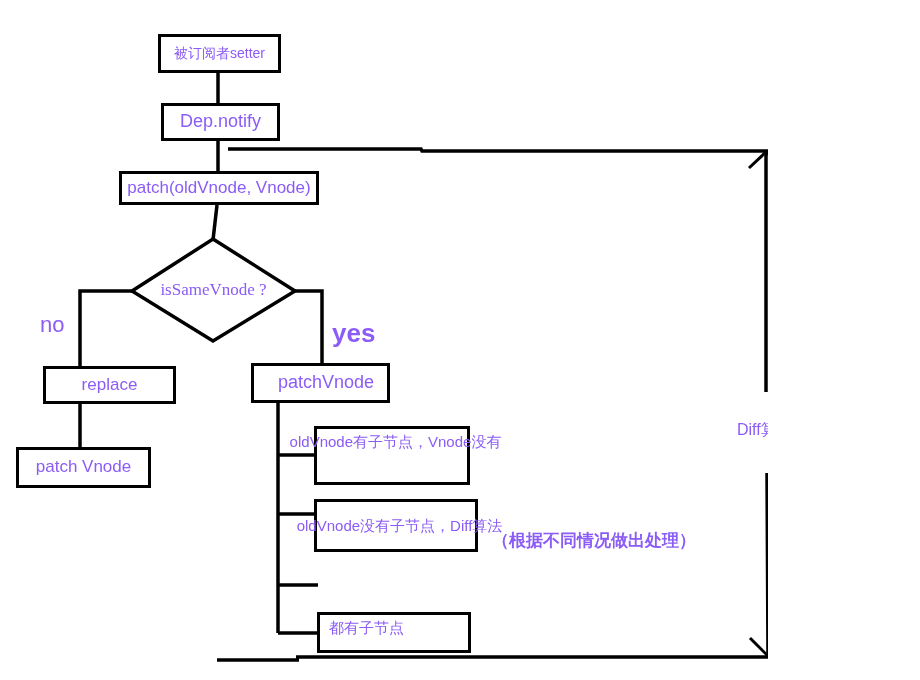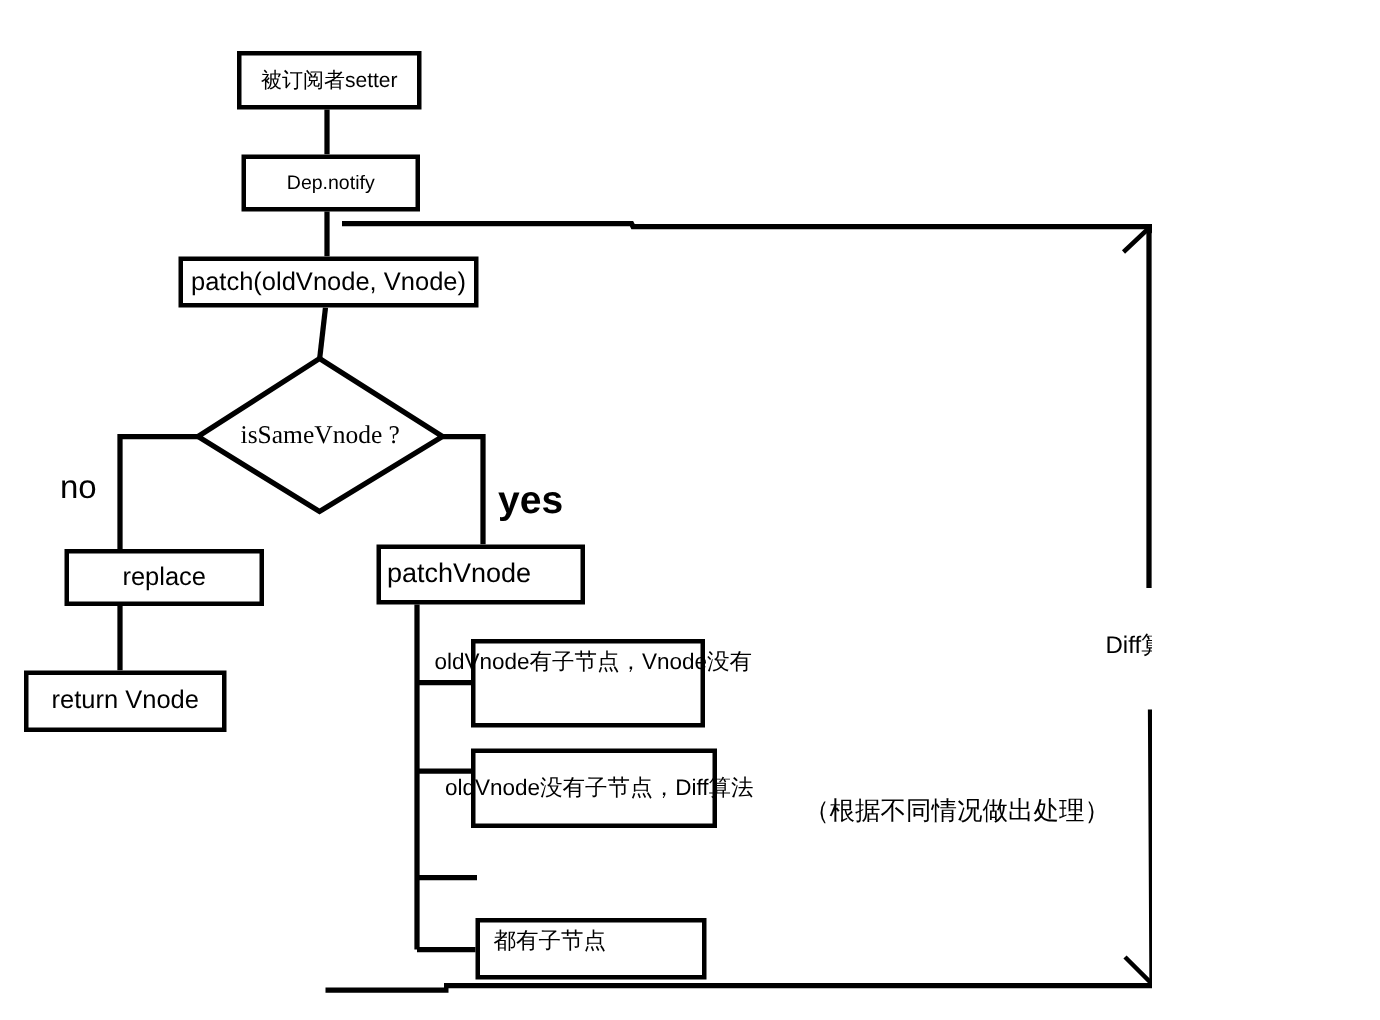--- a/index.html
+++ b/index.html
@@ -2,58 +2,58 @@
 <html><head>
 <meta charset="utf-8">
 <style>
   html, body { margin: 0; padding: 0; background: #ffffff; }
   .canvas {
     position: relative;
     width: 768px;
     height: 680px;
     background: #ffffff;
     font-family: "Liberation Sans", "DejaVu Sans", sans-serif;
-    color: #000000;
+    color: #8b5cf6;
     overflow: hidden;
   }
   .wires { position: absolute; left: 0; top: 0; width: 920px; height: 680px; }
   .box {
     position: absolute;
     box-sizing: border-box;
     border: 3px solid #000;
     background: #fff;
     display: flex;
     align-items: center;
     justify-content: center;
     font-size: 16px;
     white-space: nowrap;
     line-height: 1.2;
   }
   .n-setter     { left:158px; top:34px;  width:123px; height:39px; font-size:14px; }
-  .n-dep        { left:161px; top:103px; width:119px; height:38px; font-size:13px; }
+  .n-dep        { left:161px; top:103px; width:119px; height:38px; font-size:18px; }
   .n-patch      { left:119px; top:171px; width:200px; height:34px; font-size:17px; }
   .n-replace    { left:23px;  top:366px; width:133px; height:38px; font-size:17px;margin-left:20px; }
   .n-return     { left:16px;  top:447px; width:135px; height:41px; font-size:17px; }
   .n-patchvnode { left:251px; top:363px; width:139px; height:40px; font-size:18px;
-                  justify-content:flex-start; padding-left:4px; }
+                  justify-content:flex-start; padding-left:24px; }
   .n-case1, .n-case2 {
     flex-direction: row; align-items: flex-start; justify-content: center;
     padding-left: 7px; font-size: 15px; line-height: 26px;
   }
   .n-case1 { left:314px; top:426px; width:156px; height:59px; }
   .n-case2 { left:314px; top:499px; width:164px; height:53px;align-items:center; }
   .n-case3 { left:317px; top:566px; width:156px; height:38px; font-size:15px;
              justify-content:flex-start; padding-left:7px; }
   .n-case4 { left:317px; top:612px; width:154px; height:41px; font-size:15px;
              justify-content:flex-start; align-items:flex-start; padding:4px 0 0 9px; }
   .lbl { position: absolute; white-space: nowrap; }
   .lbl-diamond { left:131px; top:280px; width:165px; text-align:center; font-size:17px;font-family:Liberation Serif, serif; }
   .lbl-no   { left:40px;  top:312px; font-size:22px; }
   .lbl-yes  { left:332px; top:318px; font-size:26px;font-weight:bold; }
-  .lbl-note { left:492px; top:529px; font-size:17px; font-weight:normal;margin-left:44px; }
+  .lbl-note { left:492px; top:529px; font-size:17px; font-weight:bold; }
   .lbl-diff { left:737px; top:420px; font-size:16px; }
 </style>
 </head>
 <body>
 
 <div class="canvas">
 
   <svg class="wires" viewBox="0 0 920 680">
     <g stroke="#000" stroke-width="3.5" fill="none" stroke-linecap="butt">
       <path d="M218,72 L218,103"></path>
@@ -93,21 +93,21 @@
   <div class="lbl lbl-diamond">isSameVnode ?</div>
 
   <div class="lbl lbl-no">no</div>
   <div class="lbl lbl-yes">yes</div>
 
   <div class="box n-replace">
     <span>replace</span>
   </div>
 
   <div class="box n-return">
-    <span>return Vnode</span>
+    <span>patch Vnode</span>
   </div>
 
   <div class="box n-patchvnode">
     <span>patchVnode</span>
   </div>
 
   <div class="box n-case1">
     <span>oldVnode有子节点，</span>
     <span>Vnode没有</span>
   </div>

